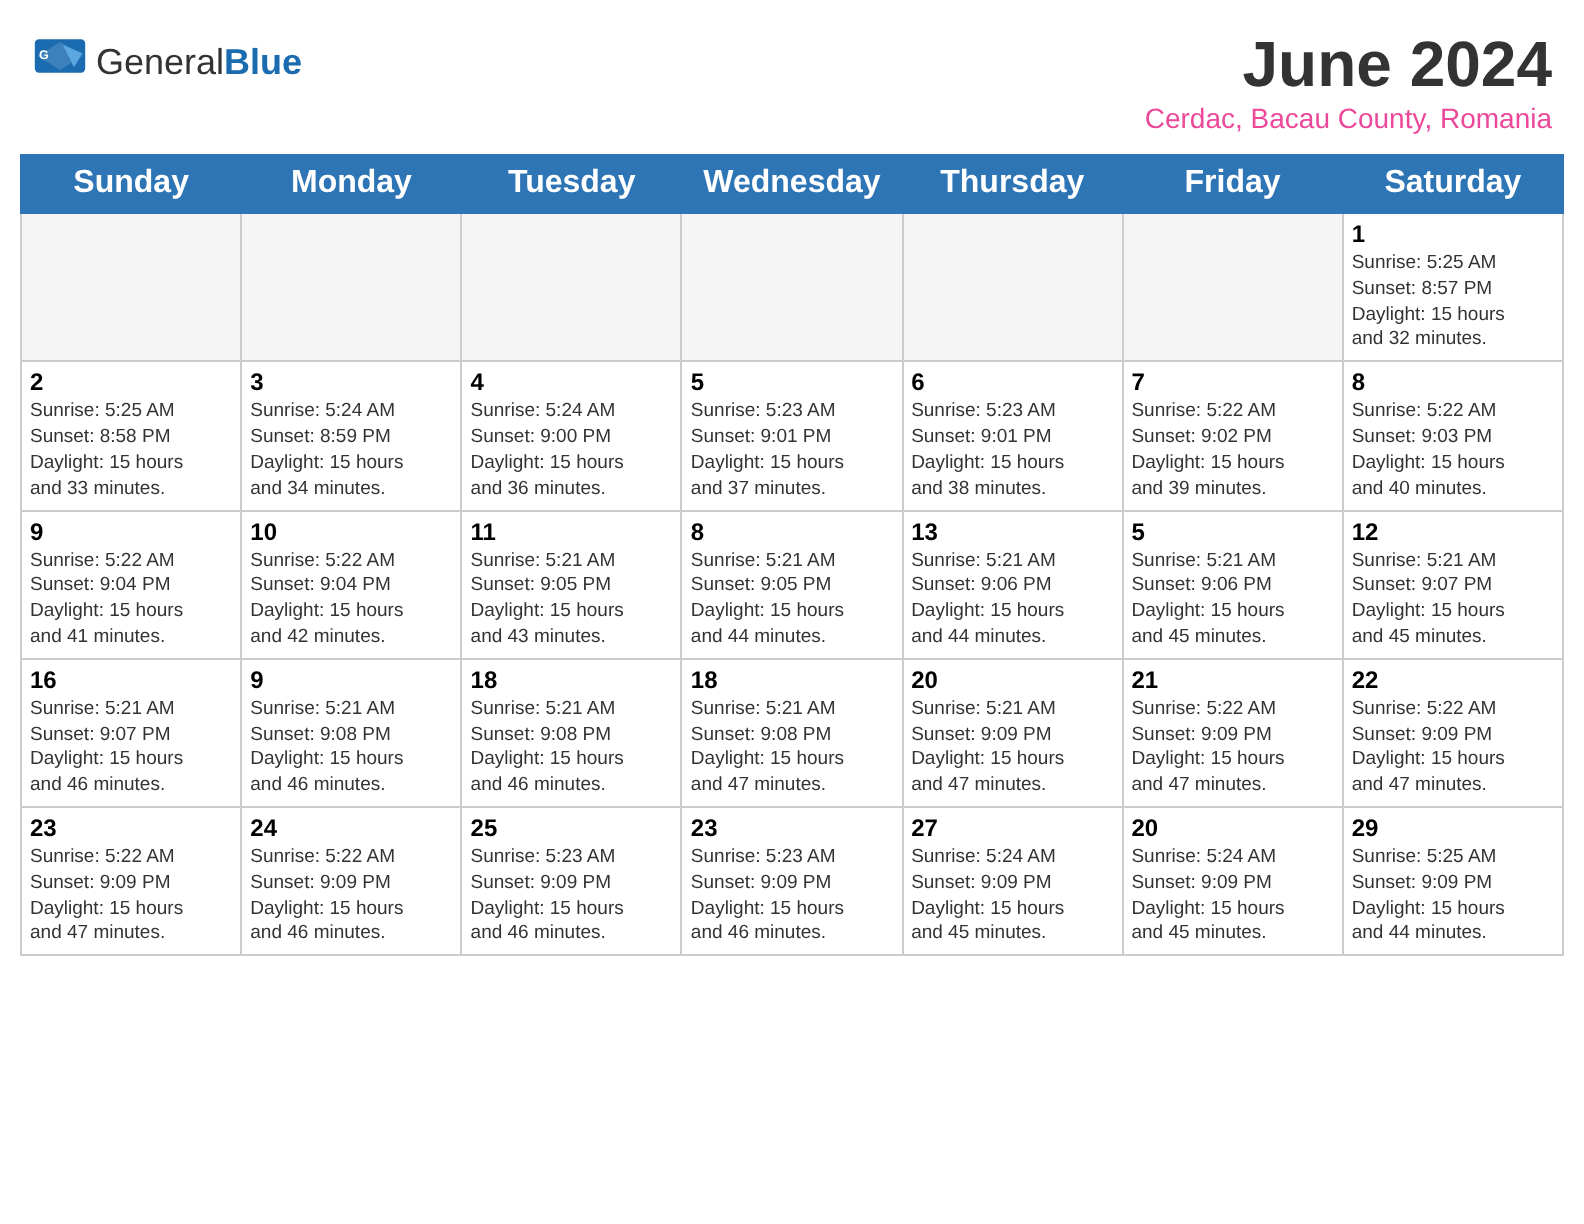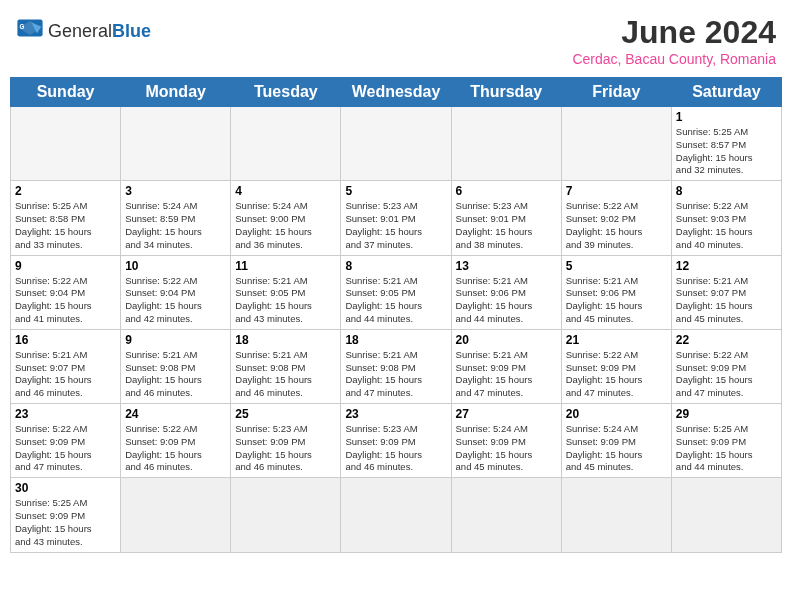--- a/index.html
+++ b/index.html
@@ -251,26 +251,14 @@
         </td>
         <td>
           <span class="day-num">20</span>
           <div class="day-info">Sunrise: 5:24 AM<br>Sunset: 9:09 PM<br>Daylight: 15 hours<br>and 45 minutes.</div>
         </td>
         <td>
           <span class="day-num">29</span>
           <div class="day-info">Sunrise: 5:25 AM<br>Sunset: 9:09 PM<br>Daylight: 15 hours<br>and 44 minutes.</div>
         </td>
       </tr>
-      <tr>
-        <td>
-          <span class="day-num">30</span>
-          <div class="day-info">Sunrise: 5:25 AM<br>Sunset: 9:09 PM<br>Daylight: 15 hours<br>and 43 minutes.</div>
-        </td>
-        <td class="shade"></td>
-        <td class="shade"></td>
-        <td class="shade"></td>
-        <td class="shade"></td>
-        <td class="shade"></td>
-        <td class="shade"></td>
-      </tr>
     </tbody>
 </table>
 
 </body></html>

